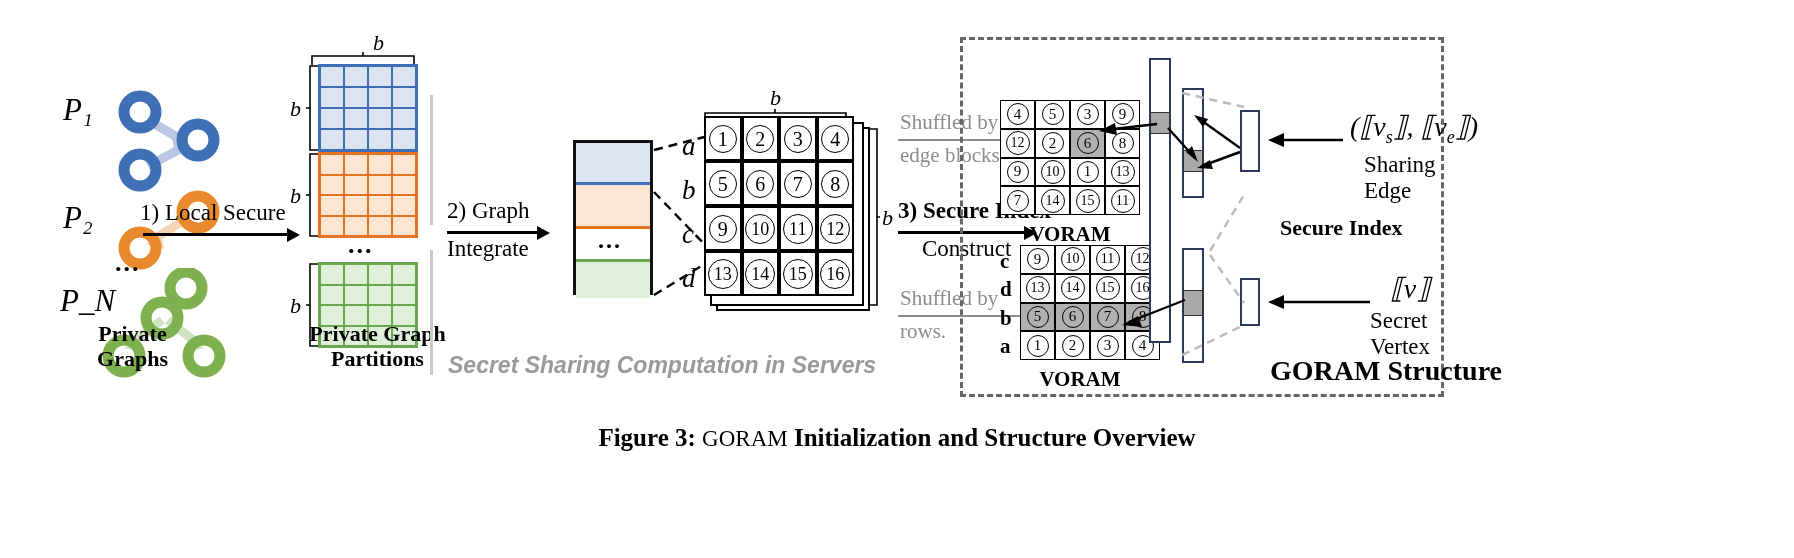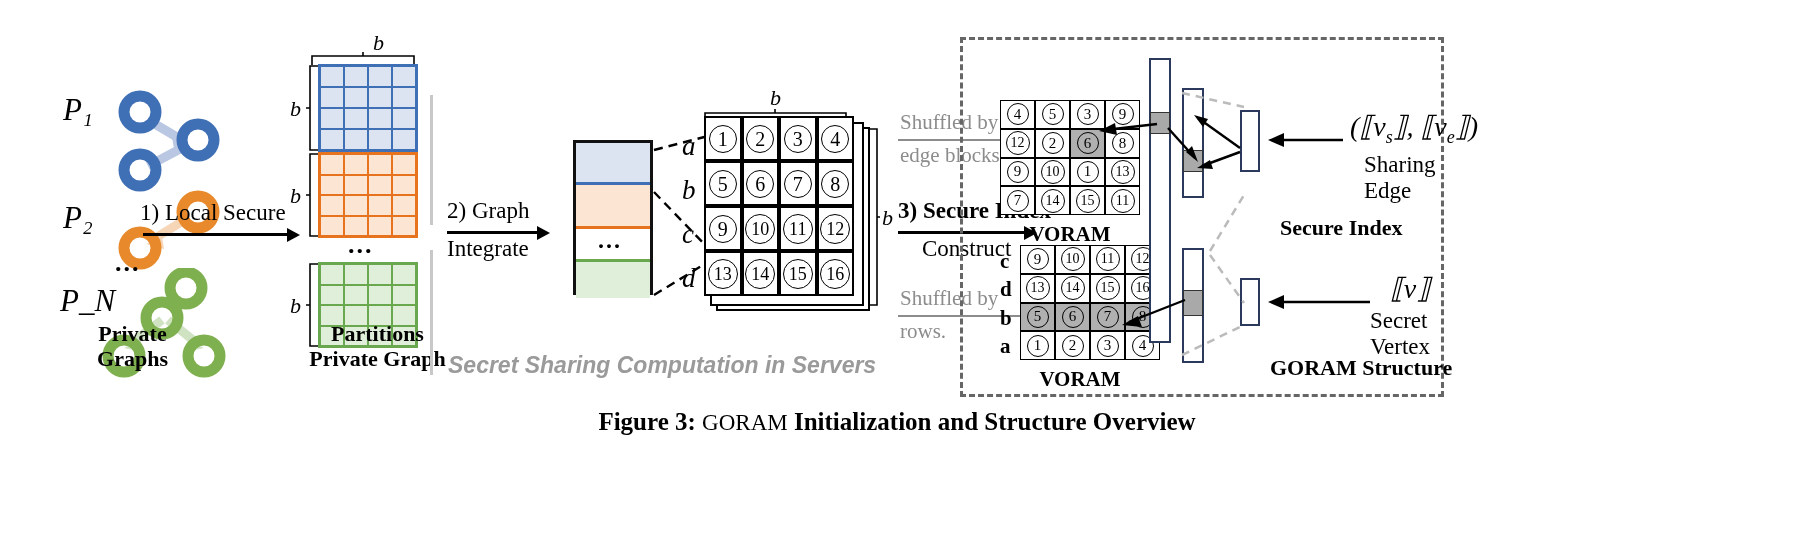--- a/index.html
+++ b/index.html
@@ -45,21 +45,21 @@
          display:flex;align-items:center;justify-content:center;background:#fff;}
   .ocell.sh{background:#b0b0b0;}
   .olab{position:absolute;font-size:21px;font-weight:bold;font-family:"Liberation Serif",serif;}
 
   
   .ibar{position:absolute;border:2px solid #2b3a5c;box-sizing:border-box;background:#fff;}
   .iblk{position:absolute;background:#a9a9a9;border:1.5px solid #333;box-sizing:border-box;}
 
   .dashbox{position:absolute;border:3px dashed #666;box-sizing:border-box;}
   .vdiv{position:absolute;background:#c8c8c8;width:3px;}
-  .capt{position:absolute;text-align:center;width:100%;}
+  .capt{position:absolute;text-align:center;width:100%;margin-top:16px;}
 </style>
 </head>
 <body>
 
 <div class="abs" style="left:0;top:0;width:250px;height:400px;">
 
   <div class="abs plabel" style="left:63px;top:92px;">
     <span>P₁</span>
   </div>
   <svg class="abs" style="left:110px;top:88px;" width="120" height="105" viewBox="0 0 120 105">
@@ -196,22 +196,22 @@
       <i style="border:1px solid #6aa84f;"></i>
       <i style="border:1px solid #6aa84f;"></i>
       <i style="border:1px solid #6aa84f;"></i>
     <i style="border:1px solid #6aa84f;"></i>
       <i style="border:1px solid #6aa84f;"></i>
       <i style="border:1px solid #6aa84f;"></i>
       <i style="border:1px solid #6aa84f;"></i>
   </div>
 
   <div class="abs bold" style="left:-5px;top:322px;width:185px;text-align:center;font-size:22px;line-height:1.12;">
+    <div>Private Graph</div>
     <div>Partitions</div>
-    <div>Private Graph</div>
   </div>
 </div>
 
 <div class="vdiv" style="left:430px;top:95px;height:130px;"></div>
 <div class="vdiv" style="left:430px;top:250px;height:125px;"></div>
 
 <div class="abs" style="left:447px;top:198px;">
   <div class="steptxt" style="left:0;top:0;">
     <span>2)</span> <span>Graph</span>
   </div>
@@ -533,21 +533,21 @@
 
 <div class="abs" style="left:1390px;top:272px;">
   <div class="abs" style="left:0;top:0;font-size:28px;">
     <span class="it">⟦v</span><span class="it">⟧</span>
   </div>
   <div class="abs" style="left:-20px;top:36px;font-size:23px;">
     <span>Secret Vertex</span>
   </div>
 </div>
 
-<div class="abs bold" style="left:1270px;top:355px;font-size:22px;font-family:Liberation Serif, serif;">
+<div class="abs bold" style="left:1270px;top:355px;font-size:28px;font-family:Liberation Serif, serif;">
   <span>GORAM Structure</span>
 </div>
 
 <div class="capt" style="left:0;top:408px;font-size:25px;">
   <span class="bold">Figure 3:</span>
   <span style="font-variant:small-caps;font-size:23px;">GORAM</span>
   <span class="bold">Initialization and Structure Overview</span>
 </div>
 
 </body></html>

